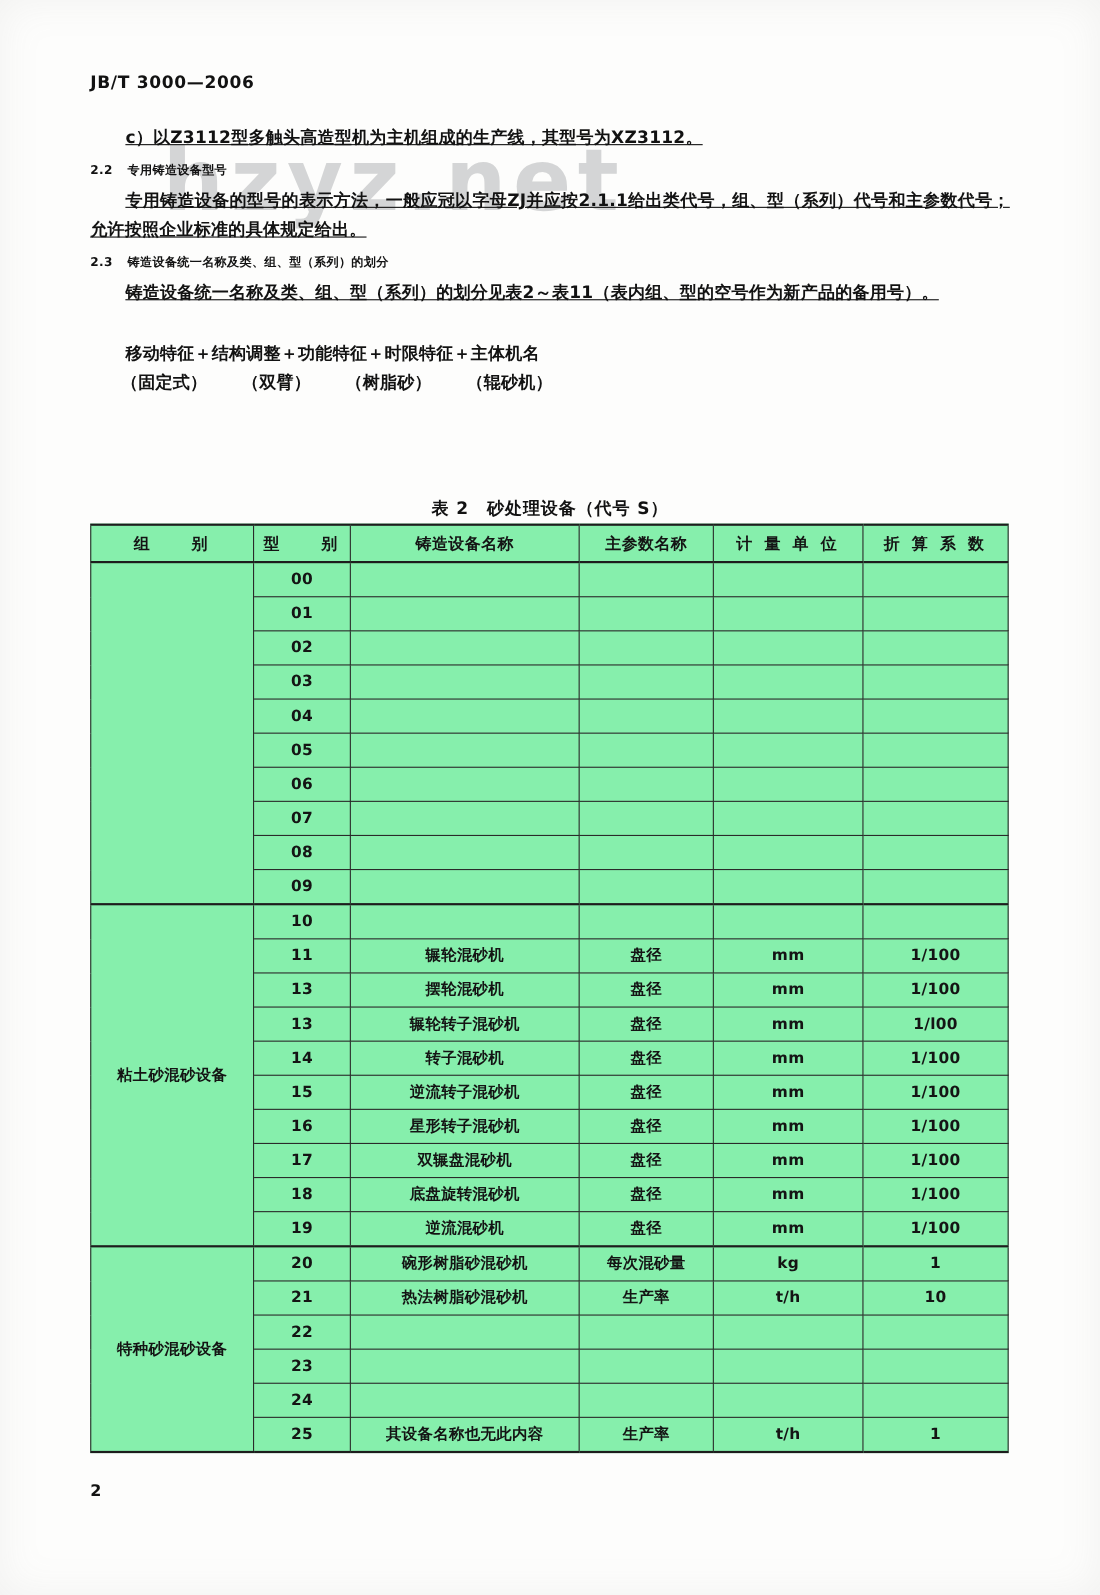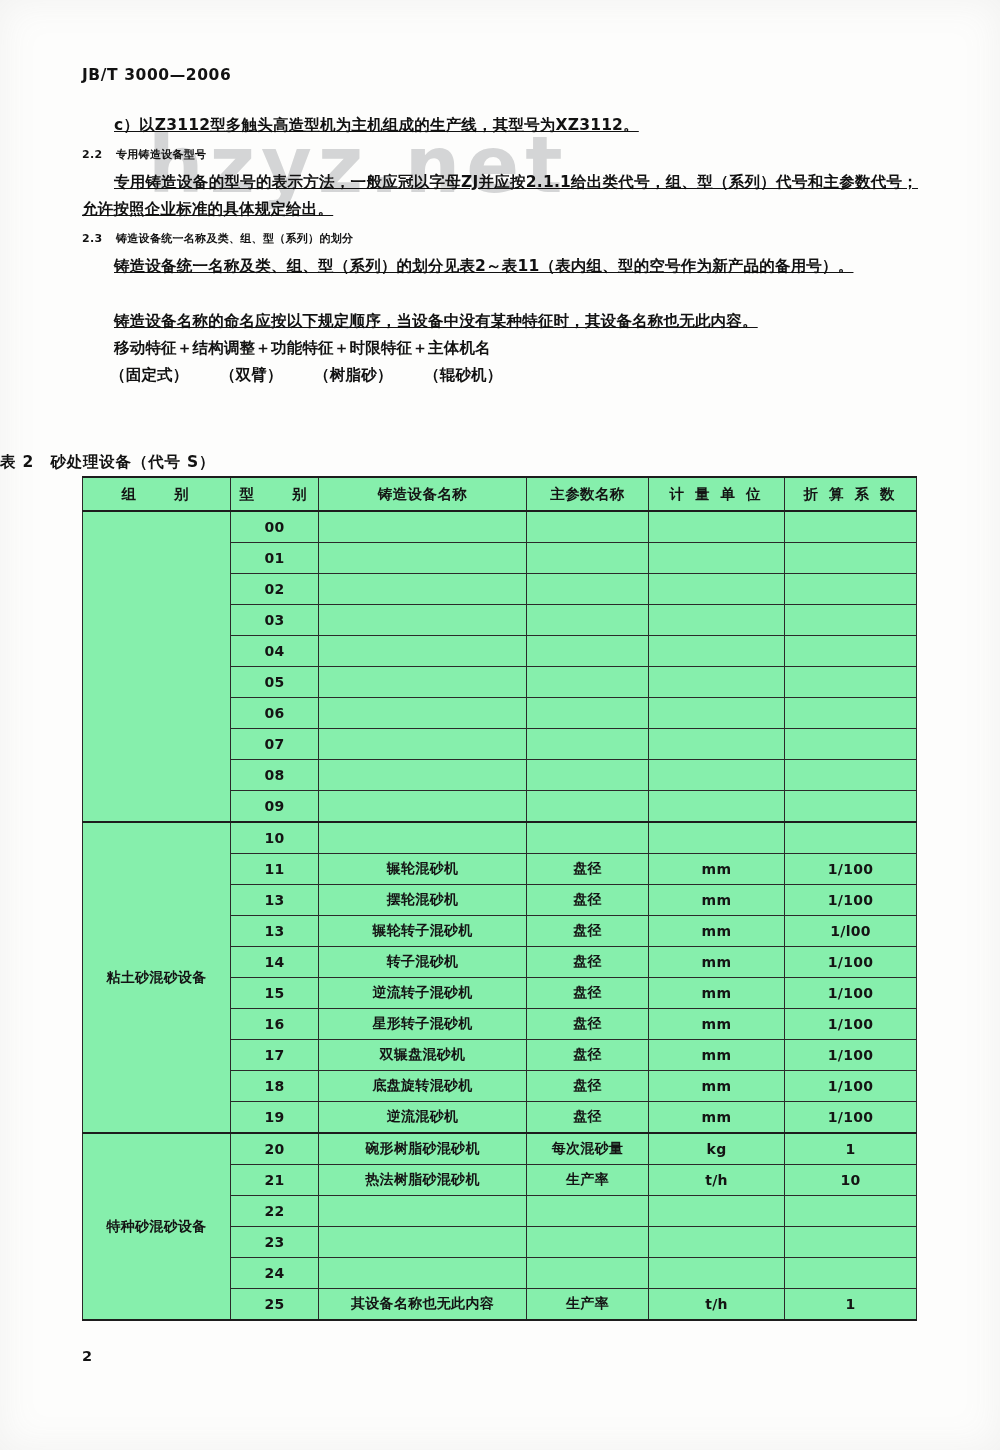--- a/index.html
+++ b/index.html
@@ -104,20 +104,21 @@
     letter-spacing: 0.2px;
     white-space: pre;
   }
 
   
   #table-caption {
     position: absolute;
     left: 0;
     top: 452px;
     width: 1000px;
+    text-align: center;
     font-size: 15.5px;
     font-weight: bold;
     letter-spacing: 0.8px;
     z-index: 2;
   }
 
   
   #tbl-wrap {
     position: absolute;
     left: 82px;
@@ -198,21 +199,20 @@
       <span class="num">2.3</span><span>铸造设备统一名称及类、组、型（系列）的划分</span>
     </div>
 
     <p class="para indent">铸造设备统一名称及类、组、型（系列）的划分见表2～表11（表内组、型的空号作为新产品的备用号）。</p>
 
     <div class="spacer-16"></div>
 
 
     <div class="spacer-10"></div>
 
-    <p class="para indent">铸造设备名称的命名应按以下规定顺序，当设备中没有某种特征时，其设备名称也无此内容。</p>
 
     <div class="formula">移动特征＋结构调整＋功能特征＋时限特征＋主体机名</div>
 
     <div class="formula-sub">（固定式）　　（双臂）　　（树脂砂）　　（辊砂机）</div>
 
   </div>
 
   <div id="table-caption">表 2　砂处理设备（代号 S）</div>
 
   <div id="tbl-wrap">

